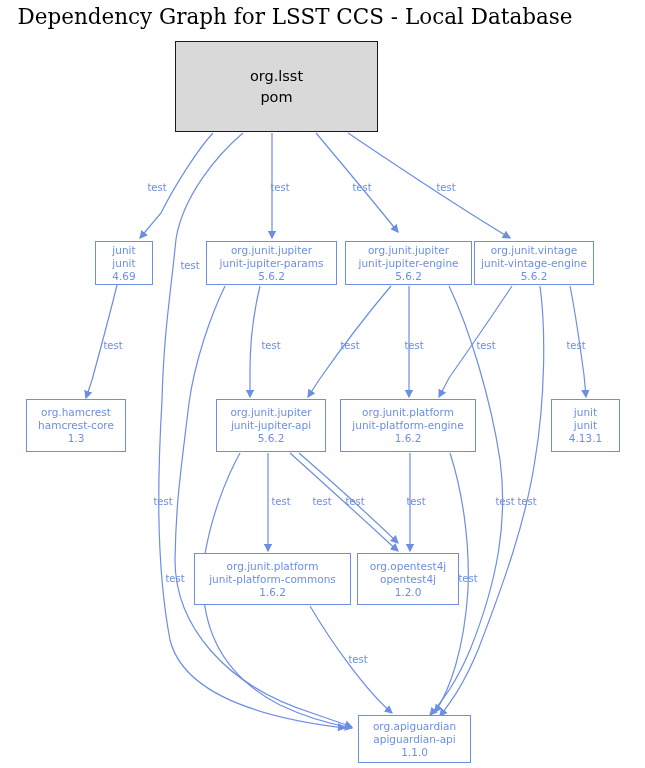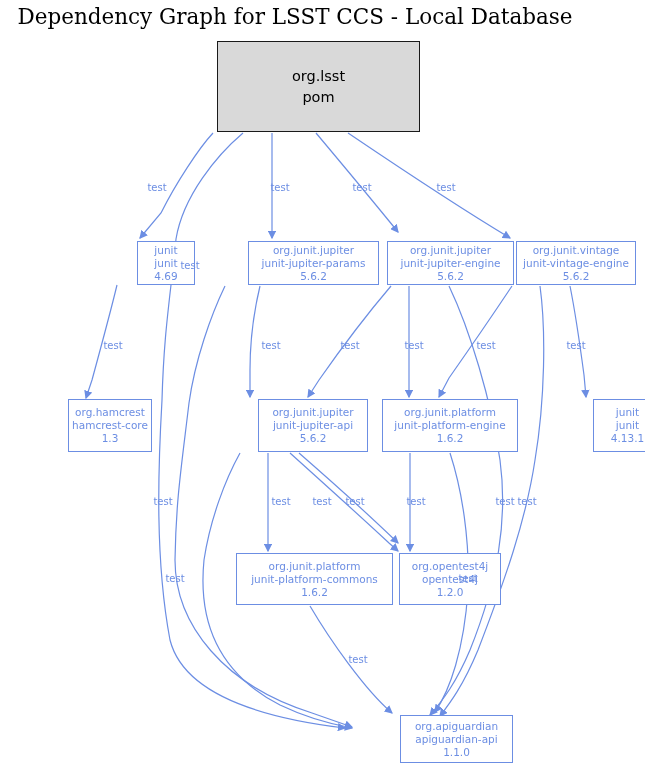--- a/index.html
+++ b/index.html
@@ -41,21 +41,20 @@
     flex-direction: column;
     align-items: center;
     justify-content: center;
     border: 1.2px solid #6c8ee3;
     background: #ffffff;
     color: #6c8ee3;
     font-size: 10.5px;
     line-height: 13px;
     text-align: center;
     white-space: nowrap;
-    margin-left: 42px;
   }
   .node.root {
     border: 1.6px solid #1a1a1a;
     background: #d9d9d9;
     color: #000000;
     font-size: 14.5px;
     line-height: 21px;
     font-weight: normal;
   }
   .node-line {
@@ -126,21 +125,21 @@
       <div class="node" style="left: 345px; top: 241px; width: 127px; height: 44px;">
         <span class="node-line">org.junit.jupiter</span>
         <span class="node-line">junit-jupiter-engine</span>
         <span class="node-line">5.6.2</span>
       </div>
       <div class="node" style="left: 474px; top: 241px; width: 120px; height: 44px;">
         <span class="node-line">org.junit.vintage</span>
         <span class="node-line">junit-vintage-engine</span>
         <span class="node-line">5.6.2</span>
       </div>
-      <div class="node" style="left: 26px; top: 399px; width: 84px; height: 53px;">
+      <div class="node" style="left: 26px; top: 399px; width: 100px; height: 53px;">
         <span class="node-line">org.hamcrest</span>
         <span class="node-line">hamcrest-core</span>
         <span class="node-line">1.3</span>
       </div>
       <div class="node" style="left: 216px; top: 399px; width: 110px; height: 53px;">
         <span class="node-line">org.junit.jupiter</span>
         <span class="node-line">junit-jupiter-api</span>
         <span class="node-line">5.6.2</span>
       </div>
       <div class="node" style="left: 340px; top: 399px; width: 136px; height: 53px;">

